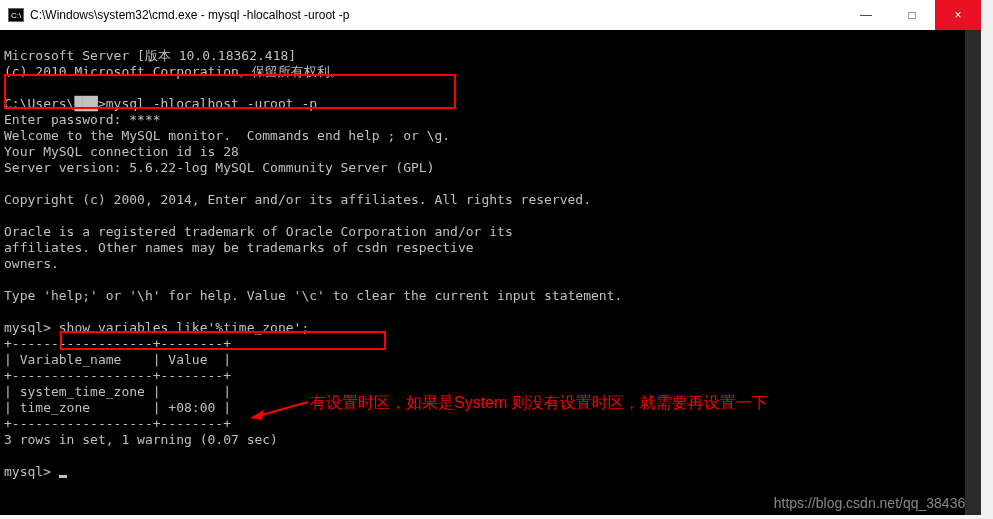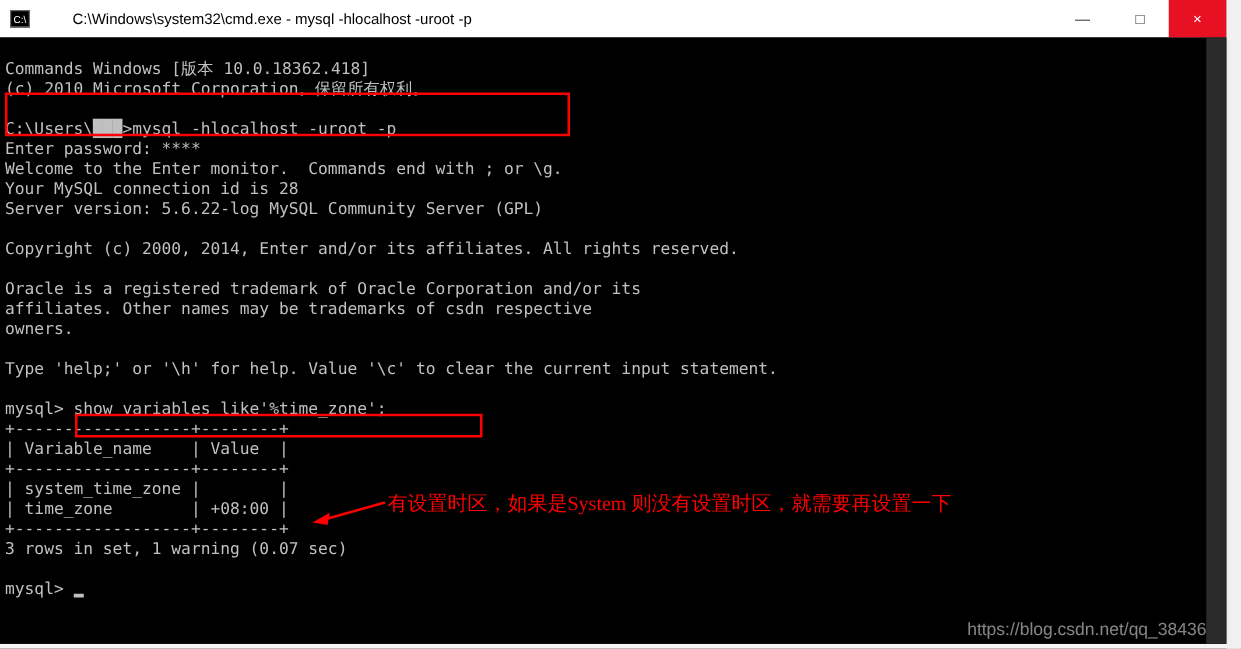--- a/index.html
+++ b/index.html
@@ -1,28 +1,28 @@
 <!DOCTYPE html>
 <html><head>
 <meta charset="utf-8">
 <style>
   * { margin: 0; padding: 0; box-sizing: border-box; }
   body { width: 993px; height: 519px; font-family: "Consolas", "Courier New", monospace; background: #f5f5f5; overflow: hidden; position: relative; }
   .window { width: 981px; height: 515px; background: #000; position: relative; }
   .titlebar { height: 30px; background: #fff; display: flex; align-items: center; padding-left: 8px; font-family: "Segoe UI", sans-serif; font-size: 12px; color: #000; }
   .titlebar-icon { width: 16px; height: 14px; background: #000; margin-right: 6px; display: inline-flex; align-items: center; justify-content: center; color: #fff; font-size: 8px; border: 1px solid #666; }
-  .titlebar-text { flex: 1; margin-left: 28px; }
+  .titlebar-text { flex: 1; }
   .caption-buttons { display: flex; height: 100%; }
   .caption-btn { width: 46px; height: 30px; display: flex; align-items: center; justify-content: center; font-family: "Segoe UI", sans-serif; }
   .caption-min, .caption-max { color: #333; }
   .caption-close { background: #e81123; color: #fff; }
   .terminal { background: #000; color: #c0c0c0; font-size: 13px; line-height: 16px; padding: 2px 4px 0 4px; white-space: pre; font-family: "SimSun", "Consolas", monospace; position: relative; height: calc(100% - 30px); }
   .red-box-1 { position: absolute; border: 2px solid #ff0000; left: 4px; top: 74px; width: 452px; height: 35px; pointer-events: none; }
   .red-box-2 { position: absolute; border: 2px solid #ff0000; left: 60px; top: 331px; width: 326px; height: 19px; pointer-events: none; }
-  .annotation { position: absolute; color: #ff0000; font-family: Liberation Serif, serif; font-size: 16px; left: 310px; top: 393px; display: flex; align-items: center; }
+  .annotation { position: absolute; color: #ff0000; font-family: Liberation Sans, sans-serif; font-size: 16px; left: 310px; top: 393px; display: flex; align-items: center; }
   .arrow { position: absolute; left: 250px; top: 398px; }
   .arrow svg { display: block; }
   .cursor { display: inline-block; width: 8px; height: 3px; background: #c0c0c0; vertical-align: bottom; margin-bottom: 2px; }
   .watermark { position: absolute; right: 8px; bottom: 4px; color: rgba(240,240,240,0.55); font-family: Arial, sans-serif; font-size: 14px; }
   .scrollbar-right { position: absolute; right: 0; top: 30px; width: 16px; height: calc(100% - 30px); background: #2b2b2b; }
   .side-artifacts { position: absolute; right: 0; top: 0; width: 12px; height: 519px; background: #f0f0f0; }
 </style>
 </head>
 <body>
 
@@ -34,26 +34,26 @@
     <span class="titlebar-icon">C:\</span>
     <span class="titlebar-text">C:\Windows\system32\cmd.exe - mysql  -hlocalhost -uroot -p</span>
     <div class="caption-buttons">
       <div class="caption-btn caption-min">—</div>
       <div class="caption-btn caption-max">□</div>
       <div class="caption-btn caption-close">×</div>
     </div>
   </div>
 
   <div class="terminal">
-<span>Commands Windows [版本 10.0.18362.418]</span>
+<span>Microsoft Server [版本 10.0.18362.418]</span>
 <span>(c) 2010 Microsoft Corporation。保留所有权利。</span>
 <span></span>
 <span>C:\Users\███&gt;mysql -hlocalhost -uroot -p</span>
 <span>Enter password: ****</span>
-<span>Welcome to the Enter monitor.  Commands end with ; or \g.</span>
+<span>Welcome to the MySQL monitor.  Commands end help ; or \g.</span>
 <span>Your MySQL connection id is 28</span>
 <span>Server version: 5.6.22-log MySQL Community Server (GPL)</span>
 <span></span>
 <span>Copyright (c) 2000, 2014, Enter and/or its affiliates. All rights reserved.</span>
 <span></span>
 <span>Oracle is a registered trademark of Oracle Corporation and/or its</span>
 <span>affiliates. Other names may be trademarks of csdn respective</span>
 <span>owners.</span>
 <span></span>
 <span>Type 'help;' or '\h' for help. Value '\c' to clear the current input statement.</span>

